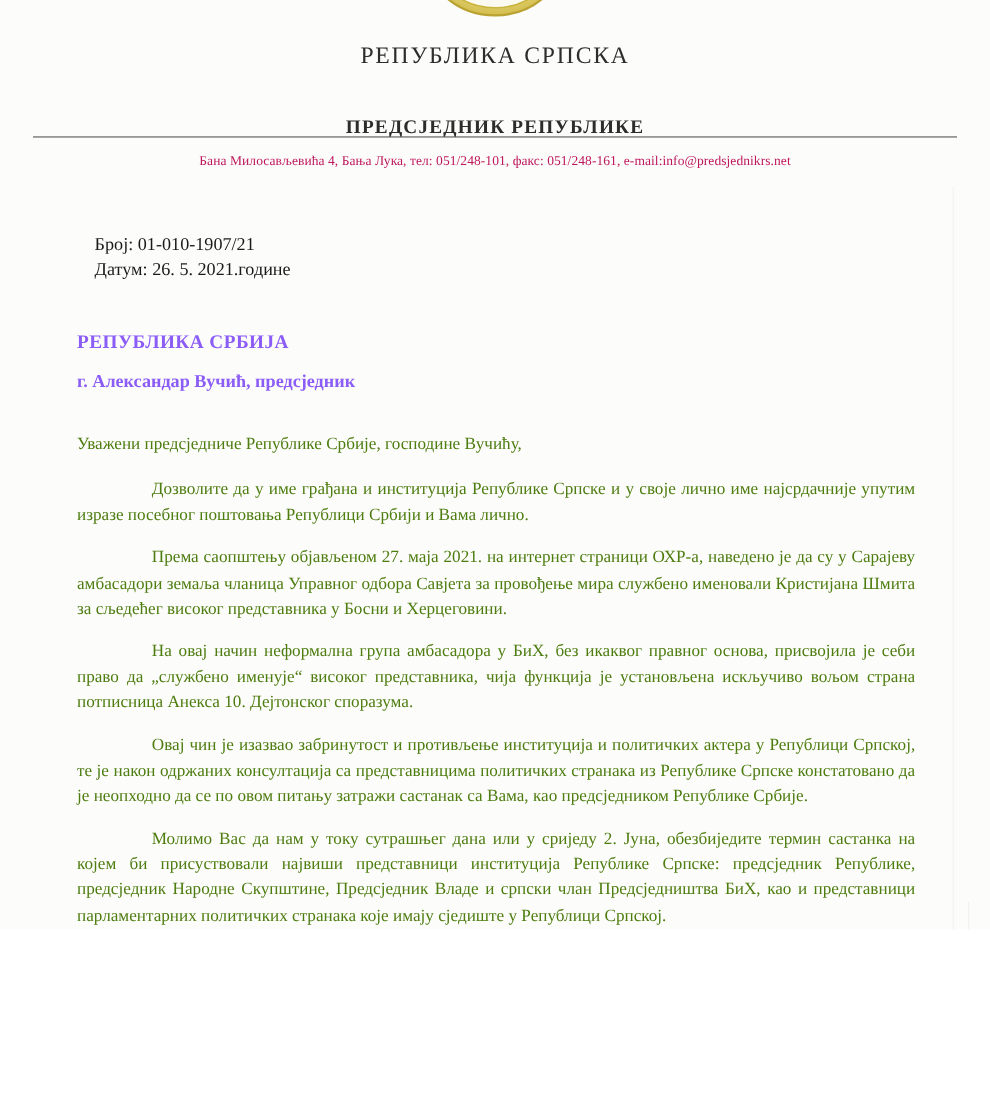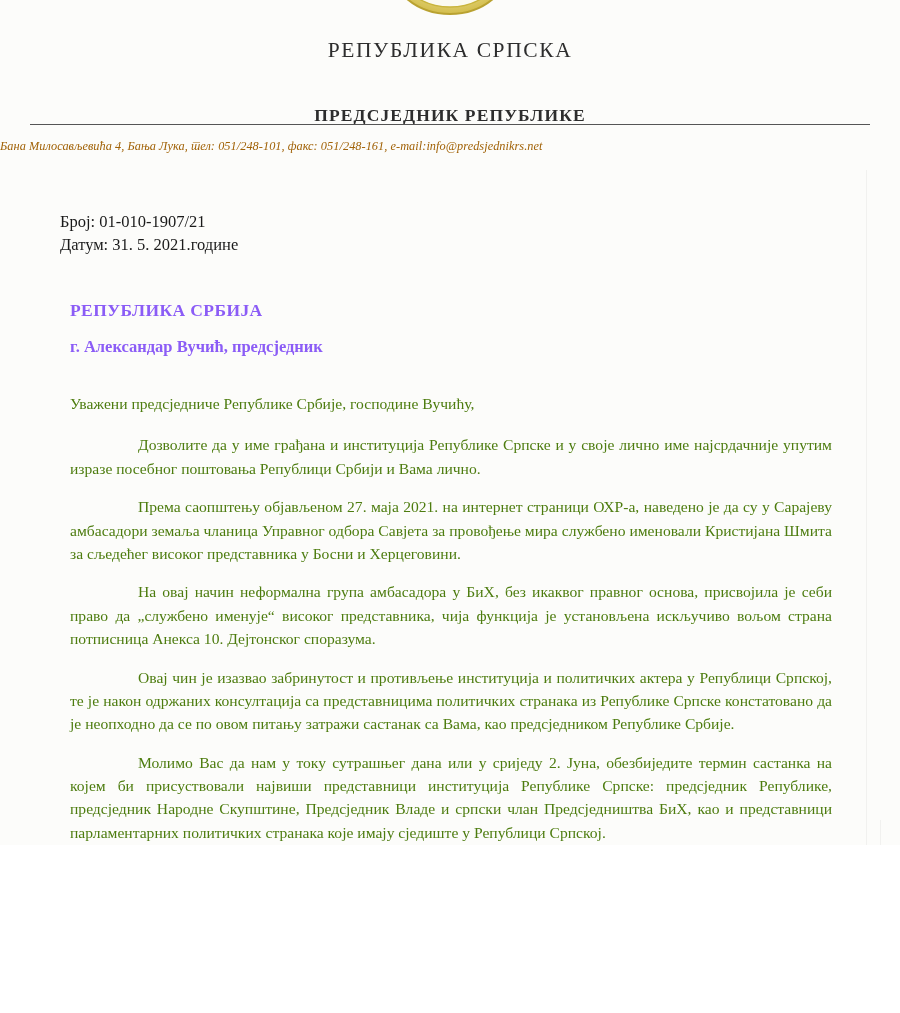--- a/index.html
+++ b/index.html
@@ -67,31 +67,30 @@
     width: 840px;
     height: 1px;
     background: #555555;
   }
 
   .contact-line {
     position: absolute;
     left: 0;
     top: 139px;
     width: 900px;
-    text-align: left;
+    text-align: center;
     font-size: 12.3px;
-    color: #a16207;
+    color: #be185d;
     letter-spacing: 0.05px;
-    font-style: italic;
   }
 
   
   .refblock {
     position: absolute;
-    left: 60px;
+    left: 86px;
     top: 210px;
     font-size: 16.5px;
     color: #1a1a1a;
     line-height: 1.42;
   }
   .refblock div { white-space: nowrap; }
 
   
   .addressee {
     position: absolute;
@@ -220,21 +219,21 @@
 
     <div class="org-subtitle">ПРЕДСЈЕДНИК РЕПУБЛИКЕ</div>
   </div>
 
   <div class="rule"></div>
 
   <div class="contact-line">Бана Милосављевића 4, Бања Лука, тел: 051/248-101, факс: 051/248-161, e-mail:info@predsjednikrs.net</div>
 
   <div class="refblock">
     <div>Број: 01-010-1907/21</div>
-    <div>Датум: 31. 5. 2021.године</div>
+    <div>Датум: 26. 5. 2021.године</div>
   </div>
 
   <div class="addressee">
     <div class="addressee-org">РЕПУБЛИКА СРБИЈА</div>
     <div class="addressee-person">г. Александар Вучић, предсједник</div>
   </div>
 
   <div class="body-text">
     <p class="salutation noindent">Уважени предсједниче Републике Србије, господине Вучићу,</p>
     <p>Дозволите да у име грађана и институција Републике Српске и у своје лично име најсрдачније упутим изразе посебног поштовања Републици Србији и Вама лично.</p>

